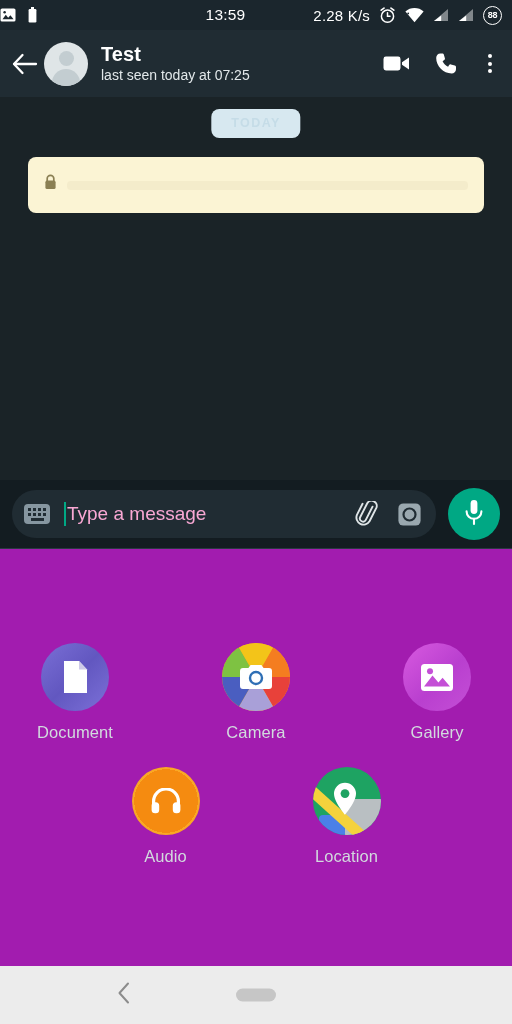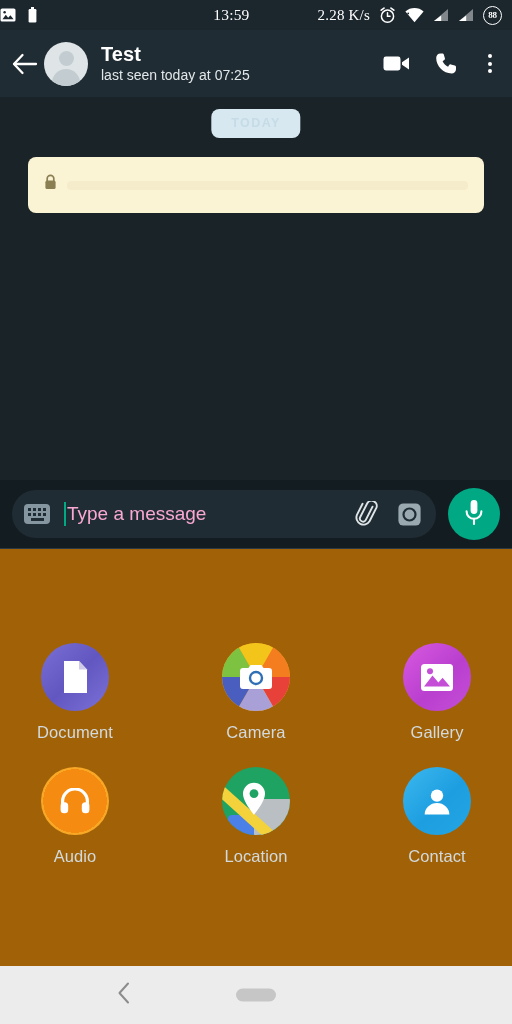--- a/index.html
+++ b/index.html
@@ -33,21 +33,20 @@
   
   #statusbar {
     position: absolute; top: 0; left: 0;
     width: 512px; height: 30px;
     background: #1b262d;
     display: flex; align-items: center;
     padding: 0 10px 0 0;
     color: #ffffff;
     font-size: 15px;
     z-index: 20;
-    font-family: Liberation Serif, serif;
   }
   .sb-left { display: flex; align-items: center; gap: 12px; }
   .sb-right { margin-left: auto; display: flex; align-items: center; gap: 9px; }
   .sb-time { font-size: 15.5px; letter-spacing: .2px; }
   .sb-net { font-size: 15px; letter-spacing: .2px; margin-left: 36px; }
   .ico { display: inline-flex; align-items: center; justify-content: center; }
   .batt-pct {
     width: 19px; height: 19px; border: 1.6px solid #ffffff; border-radius: 50%;
     display: flex; align-items: center; justify-content: center;
     font-size: 9px; font-weight: bold; letter-spacing: -0.3px;
@@ -154,21 +153,21 @@
     background: #00a884;
     display: flex; align-items: center; justify-content: center;
     margin-left: 12px; flex: none;
   }
 
   
   #divider { position: absolute; top: 548px; left: 0; width: 512px; height: 1px; background: #2a3942; z-index: 6; }
   #attach-panel {
     position: absolute; top: 549px; left: 0;
     width: 512px; height: 417px;
-    background: #a16207;
+    background: #a21caf;
     z-index: 5;
   }
   #attach-grid {
     position: absolute; top: 94px; left: 0; width: 512px;
     display: flex; flex-direction: column; gap: 25px;
   }
   .attach-row { display: flex; justify-content: center; gap: 79px; }
   .attach-item { width: 102px; display: flex; flex-direction: column; align-items: center; }
   .attach-circle {
     width: 68px; height: 68px; border-radius: 50%;
@@ -414,29 +413,20 @@
             <span style="position:absolute;left:6px;bottom:-6px;width:26px;height:26px;background:#4a80e8;border-radius:4px;"></span>
             <span style="position:absolute;left:-6px;top:14px;width:94px;height:11px;background:#f4d23c;transform:rotate(42deg);transform-origin:0 50%;"></span>
             <svg width="26" height="34" viewBox="0 0 26 34" style="position:relative;z-index:3;margin-top:-5px;margin-right:4px;">
               <path d="M13 0.8 a11 11 0 0 0-11 11 c0 8.2 11 21 11 21 s11-12.8 11-21 a11 11 0 0 0-11-11 Z" fill="#fff"></path>
               <circle cx="13" cy="11.6" r="4.4" fill="#1ea362"></circle>
             </svg>
           </div>
           <div class="attach-label">Location</div>
         </div>
 
-        <div class="attach-item">
-          <div class="attach-circle" style="background:linear-gradient(135deg,#3cb8ef 0%,#1d9ee0 55%,#24a6e4 100%);">
-            <svg width="30" height="30" viewBox="0 0 30 30">
-                <circle cx="15" cy="9.6" r="6.2" fill="#fff"></circle>
-                <path d="M2.6 28.5 a12.4 11.4 0 0 1 24.8 0 Z" fill="#fff"></path>
-              </svg>
-          </div>
-          <div class="attach-label">Contact</div>
-        </div>
       </div>
 
     </div>
   </div>
 
   <div id="navbar">
     <span id="nav-back">
       <svg width="14" height="22" viewBox="0 0 14 22">
           <path d="M11 1.5 L2.5 11 L11 20.5" stroke="#8c8c8c" stroke-width="2" fill="none" stroke-linecap="round" stroke-linejoin="round"></path>
         </svg>

